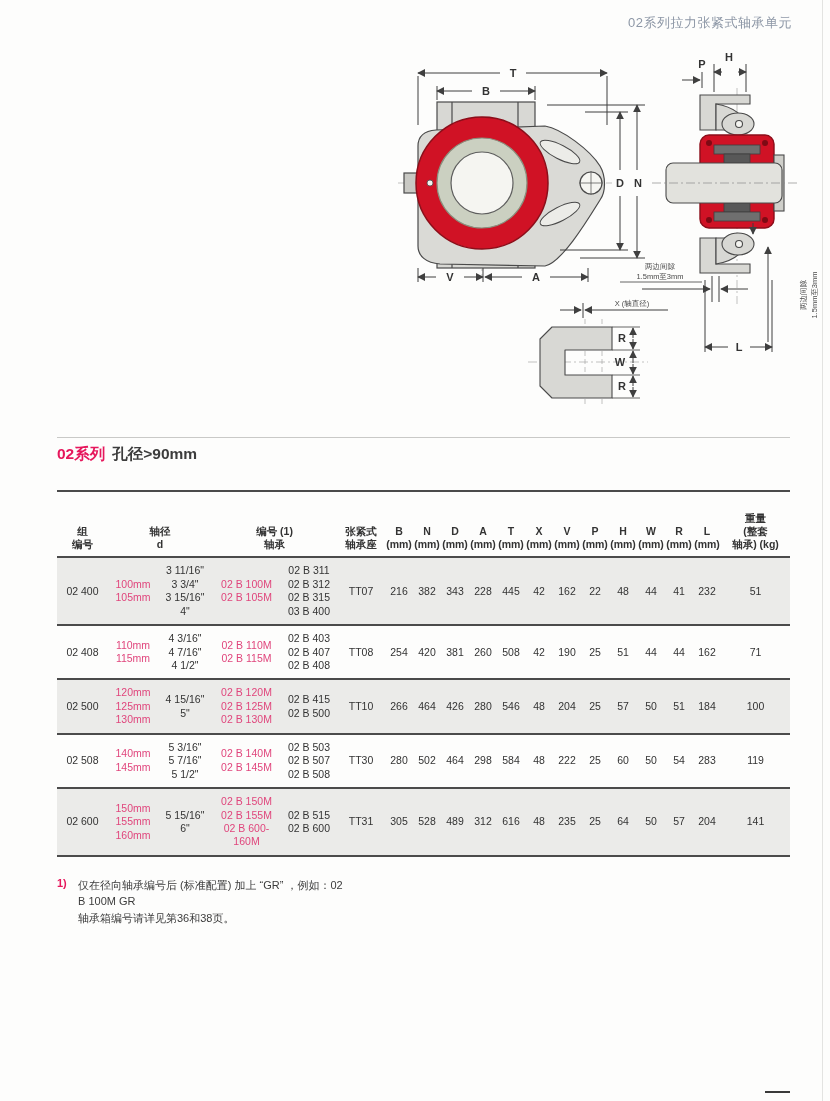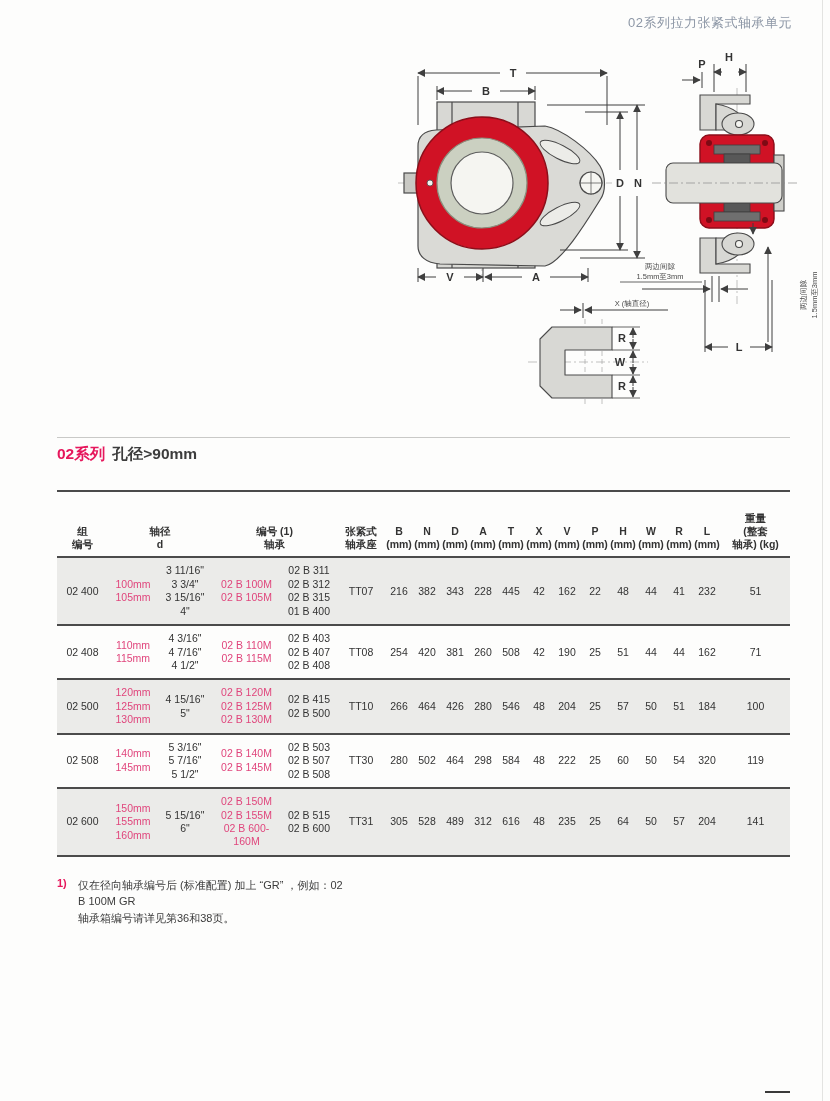--- a/index.html
+++ b/index.html
@@ -273,21 +273,21 @@
 105mm</td>
         <td>3 11/16"
 3 3/4"
 3 15/16"
 4"</td>
         <td class="pink">02 B 100M
 02 B 105M</td>
         <td>02 B 311
 02 B 312
 02 B 315
-01 B 400</td>
+03 B 400</td>
         <td>TT07</td>
         <td>216</td>
         <td>382</td>
         <td>343</td>
         <td>228</td>
         <td>445</td>
         <td>42</td>
         <td>162</td>
         <td>22</td>
         <td>48</td>
@@ -367,21 +367,21 @@
         <td>502</td>
         <td>464</td>
         <td>298</td>
         <td>584</td>
         <td>48</td>
         <td>222</td>
         <td>25</td>
         <td>60</td>
         <td>50</td>
         <td>54</td>
-        <td>320</td>
+        <td>283</td>
         <td>119</td>
       </tr>
       <tr class="shaded">
         <td>02 600</td>
         <td class="pink">150mm
 155mm
 160mm</td>
         <td>5 15/16"
 6"</td>
         <td class="pink">02 B 150M

